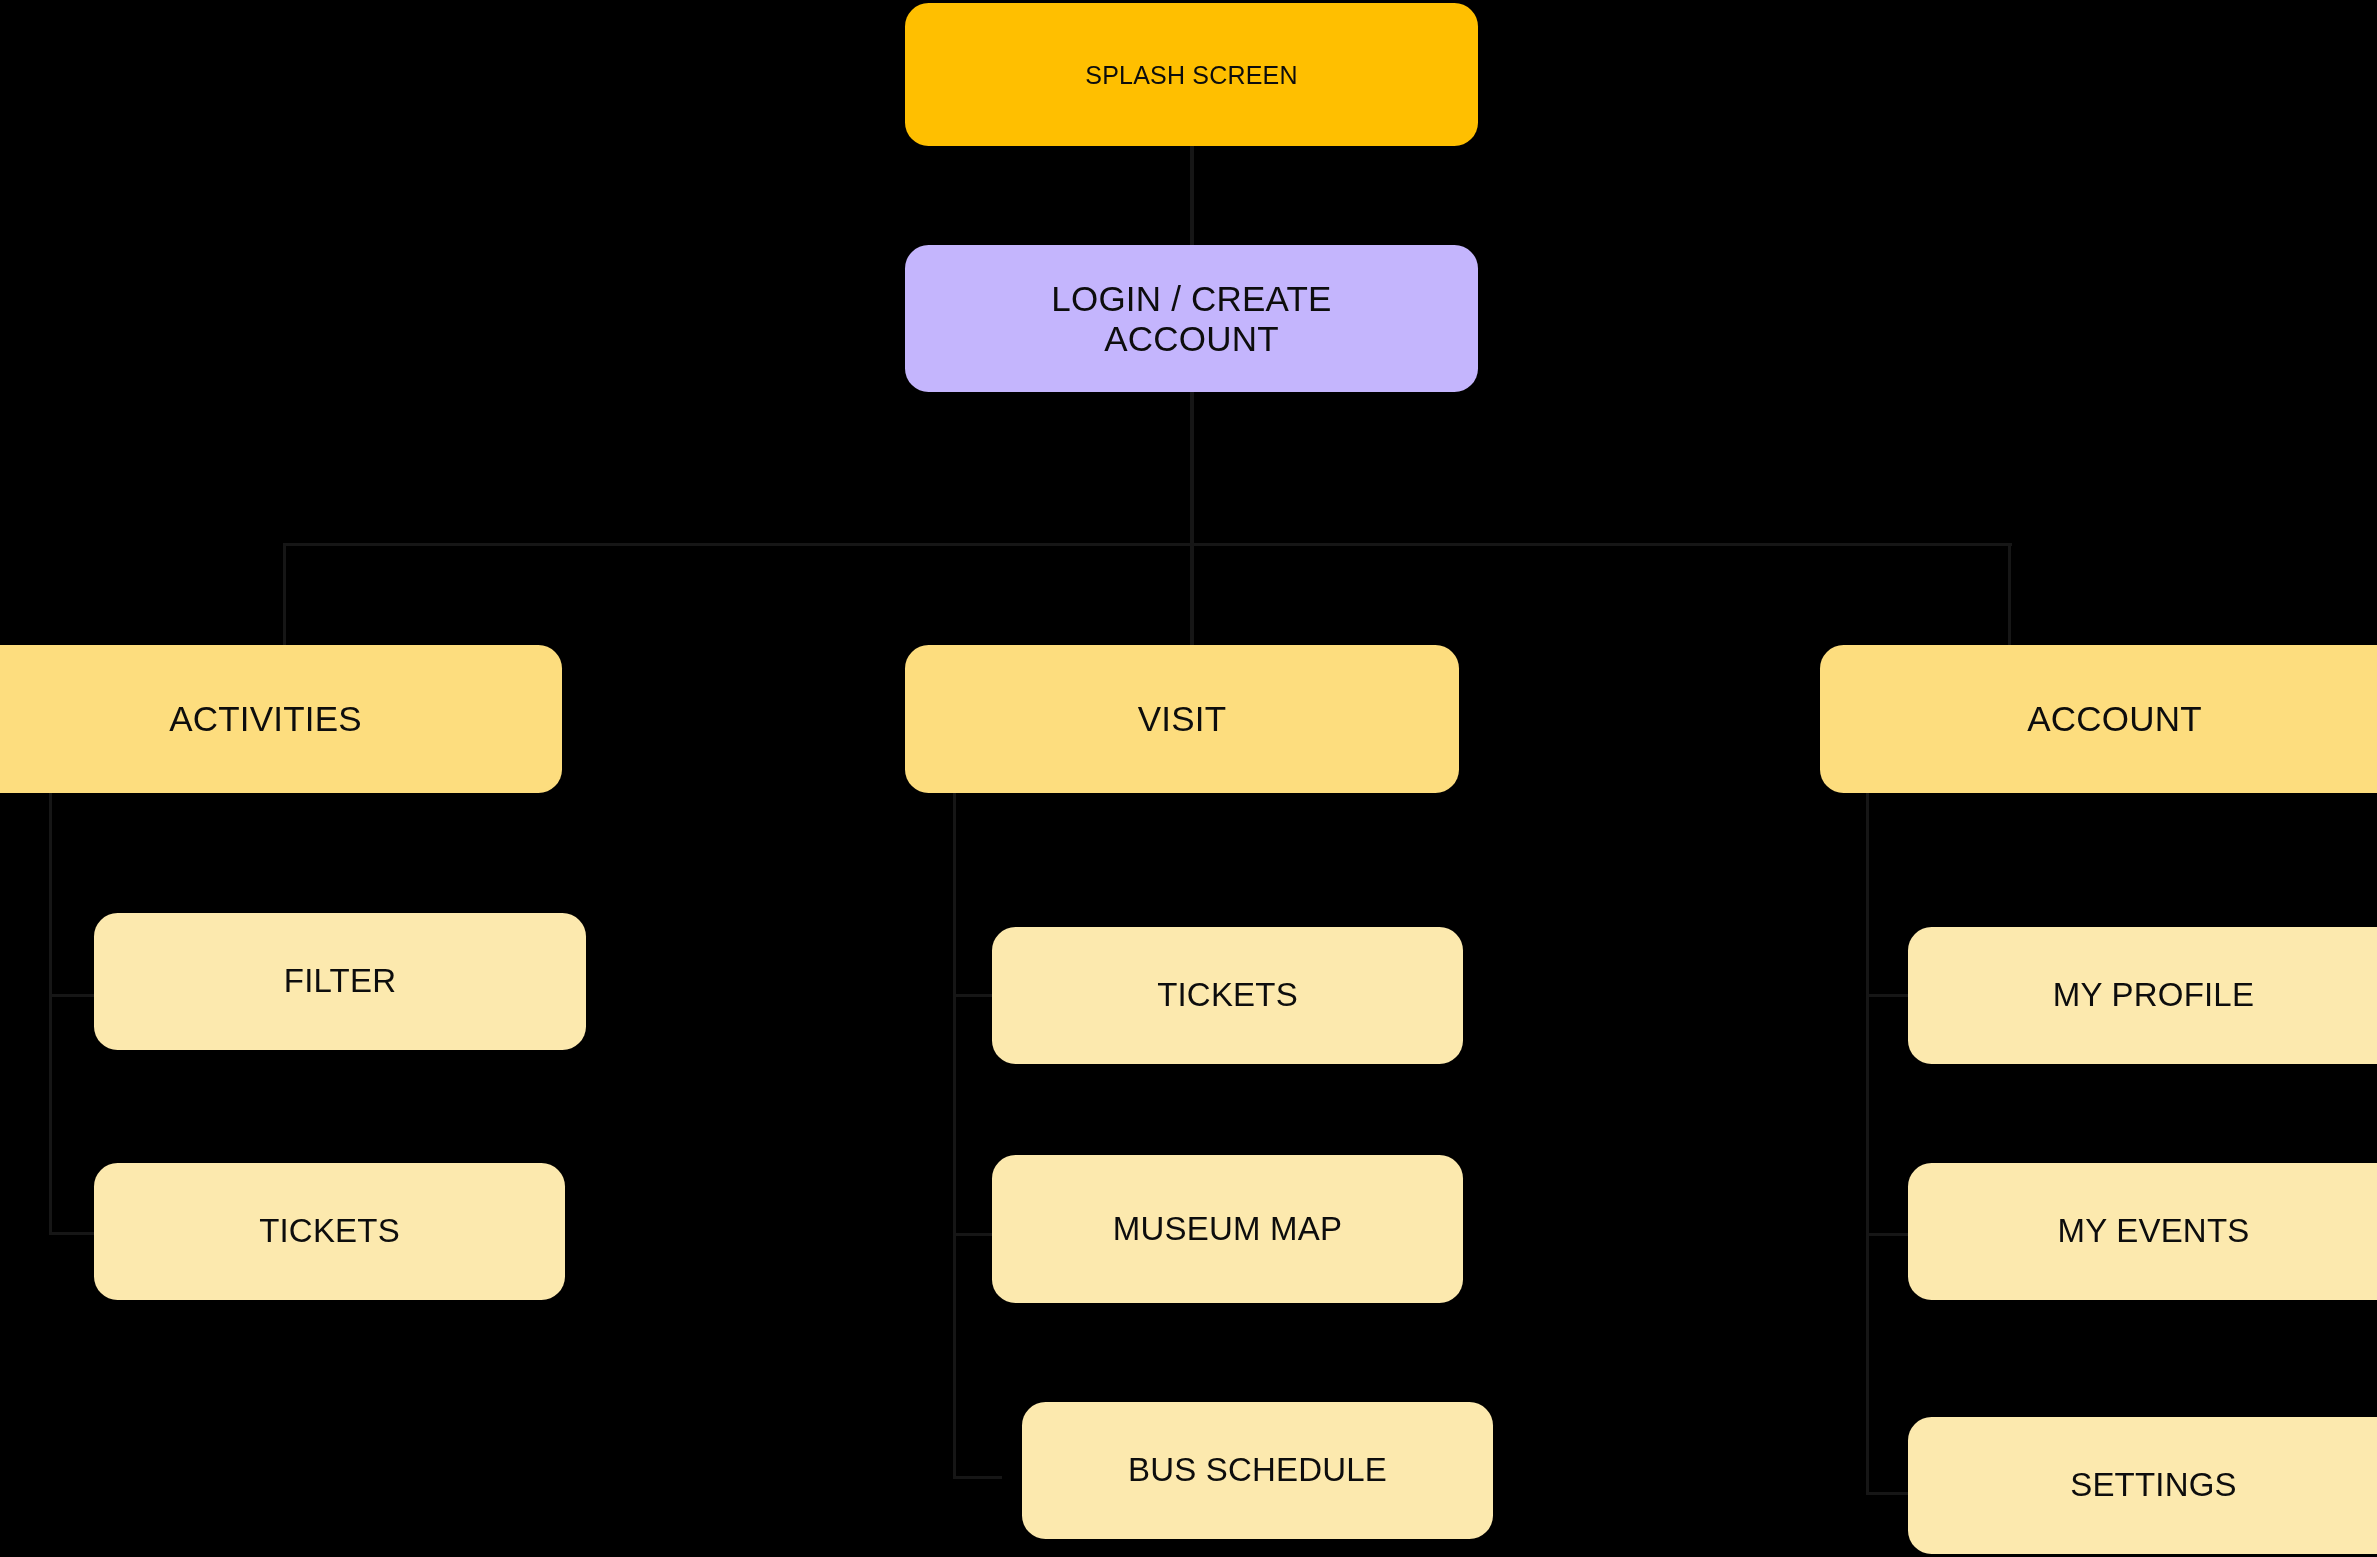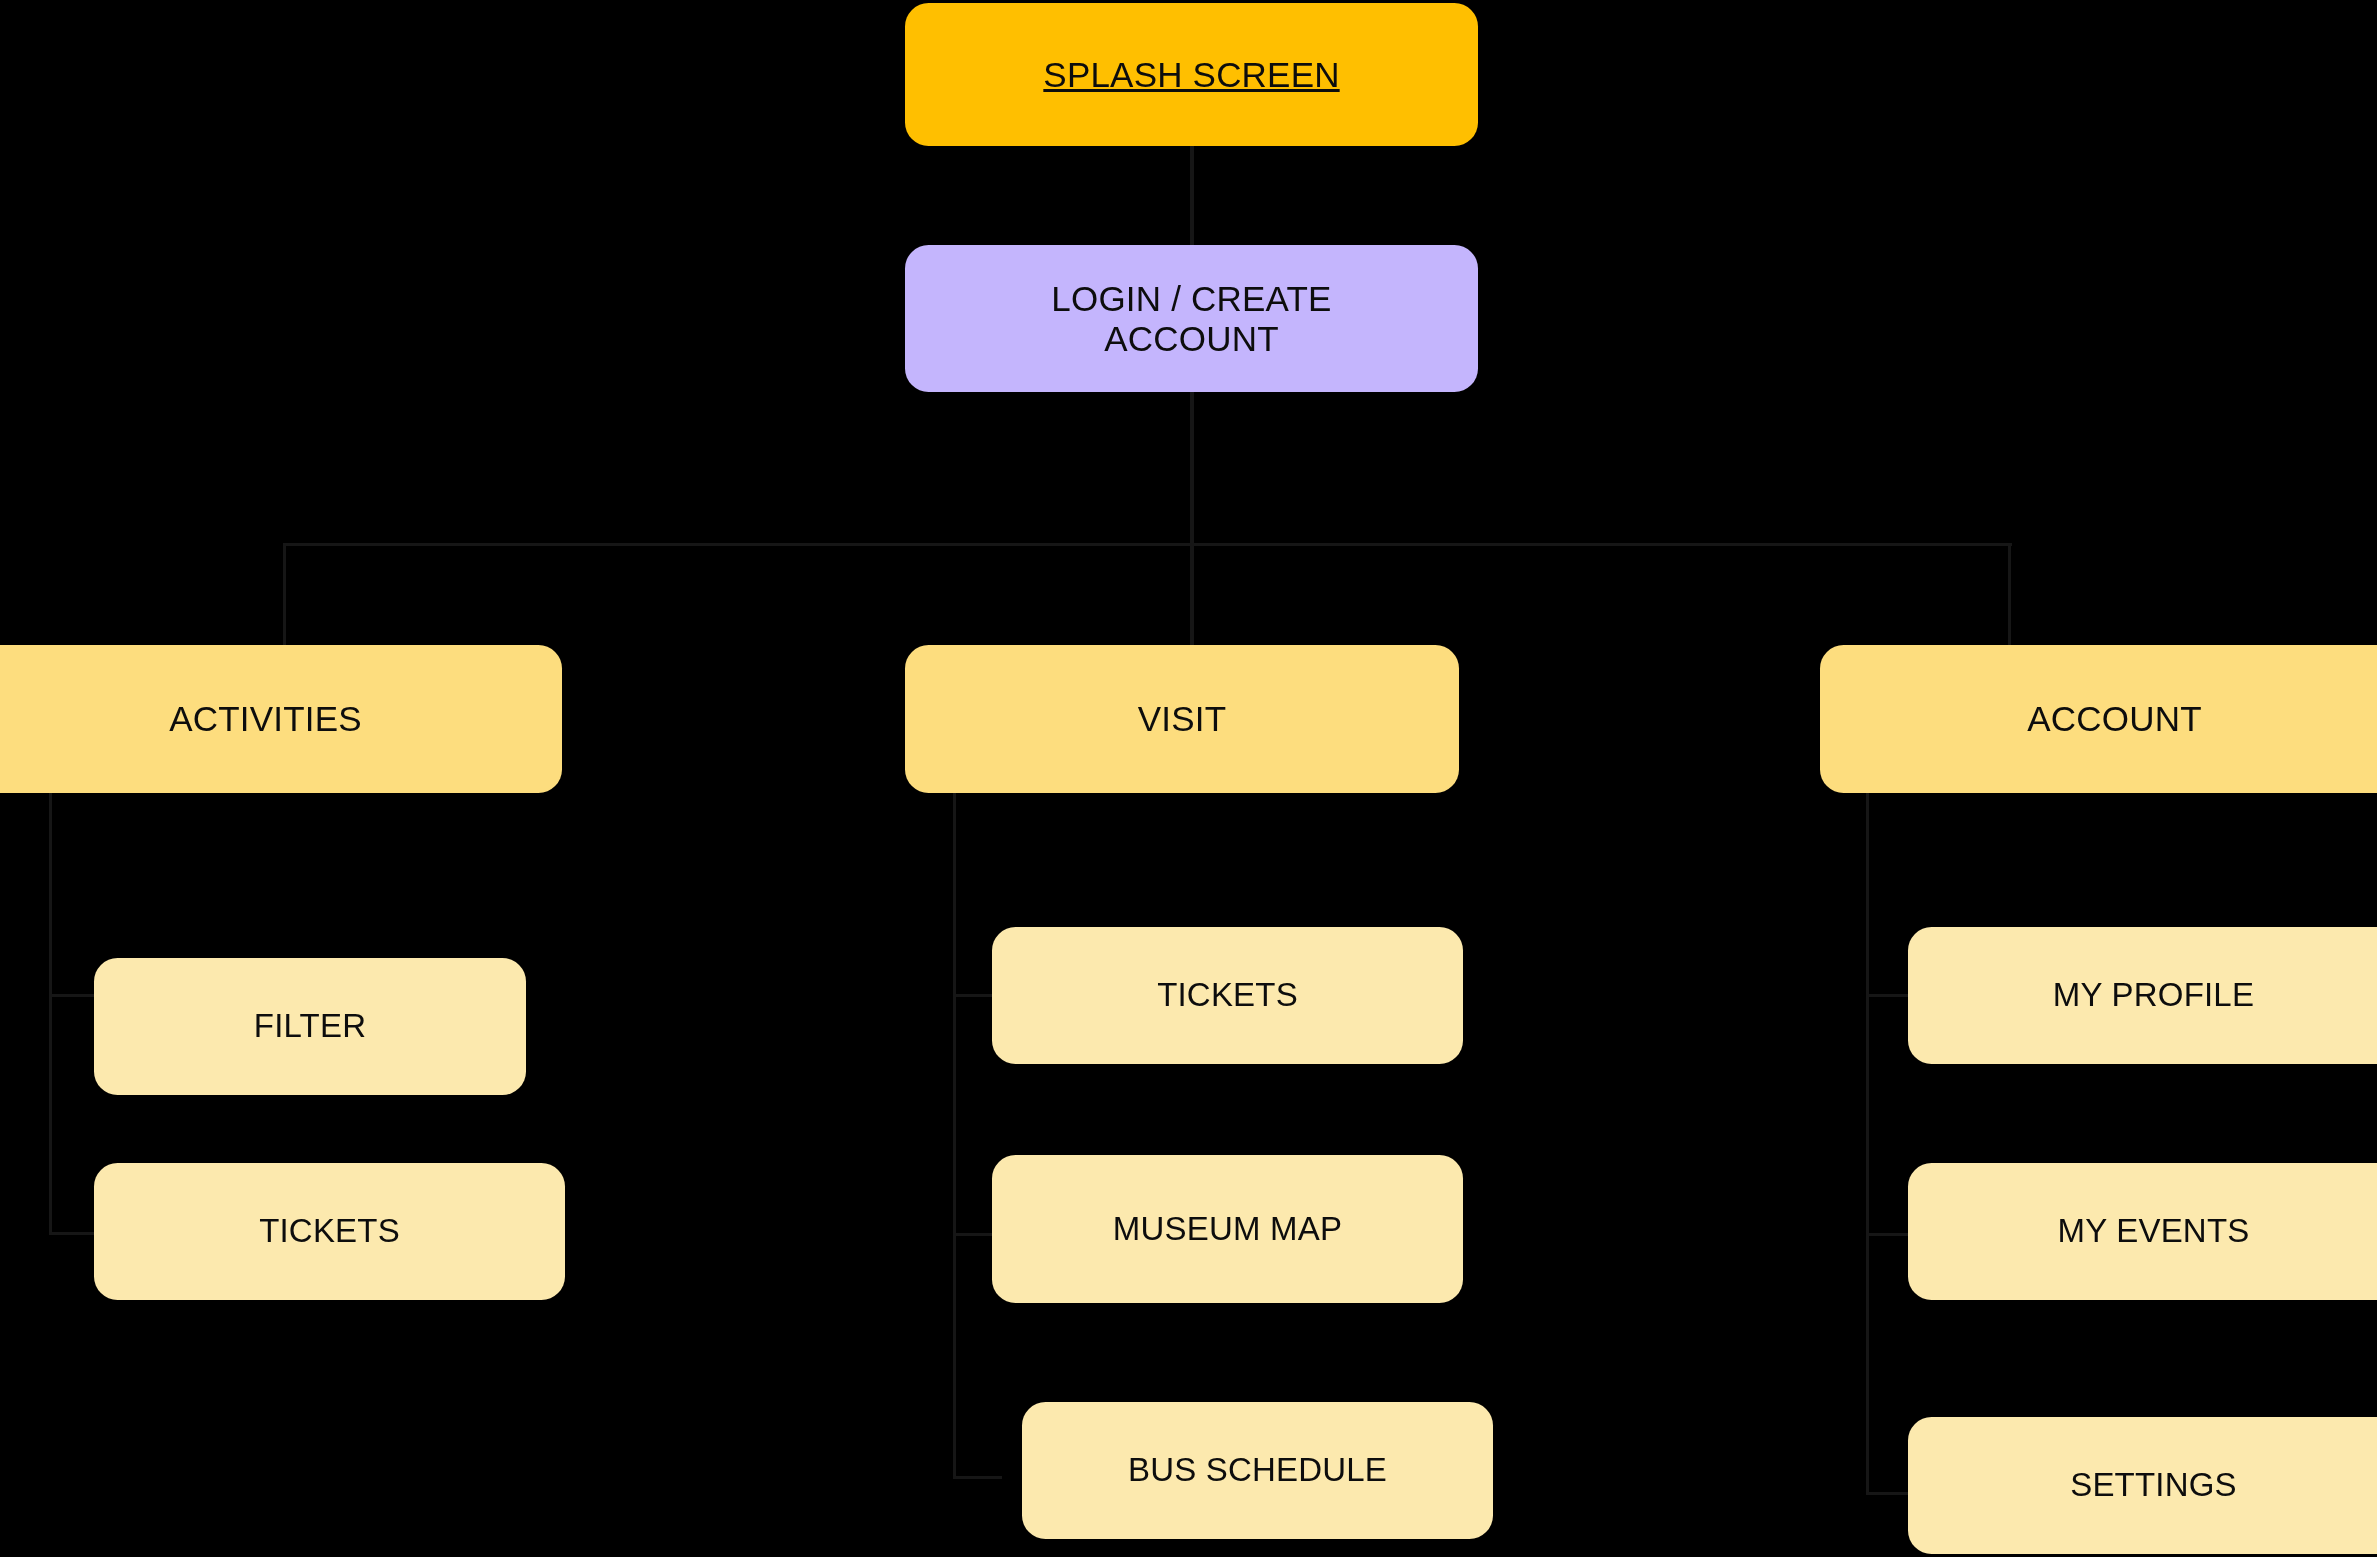--- a/index.html
+++ b/index.html
@@ -34,21 +34,21 @@
     align-items: center;
     justify-content: center;
     text-align: center;
     color: #0d0d0d;
     line-height: 1.12;
     letter-spacing: 0.2px;
     font-weight: 400;
     padding: 3.1px 14px;
     white-space: pre-line;
   }
-  .lvl1 { background: #FFBF00; font-size: 35px; text-decoration: underline; }
+  .lvl1 { background: #FFBF00; font-size: 25px; }
   .lvl2 { background: #c4b5fd; font-size: 35px; }
   .lvl3 { background: #FDDD7E; font-size: 35px; }
   .lvl4 { background: #FCE9AE; font-size: 33px; }
 </style>
 </head>
 <body>
 
 <div id="stage">
 
   <div class="conn" style="left:1190px; top:145px; width:3.9px; height:101px;"></div>
@@ -81,21 +81,21 @@
 
   <div class="node lvl2" style="left:905px; top:245px; width:573px; height:147px;">LOGIN / CREATE
 ACCOUNT</div>
 
   <div class="node lvl3" style="left:-31px; top:645px; width:593px; height:148px;">ACTIVITIES</div>
 
   <div class="node lvl3" style="left:905px; top:645px; width:554px; height:148px;">VISIT</div>
 
   <div class="node lvl3" style="left:1820px; top:645px; width:589px; height:148px;">ACCOUNT</div>
 
-  <div class="node lvl4" style="left:94px; top:958px; width:432px; height:137px;">FILTER</div>
+  <div class="node lvl4" style="left:94px; top:913px; width:492px; height:137px;">FILTER</div>
 
   <div class="node lvl4" style="left:94px; top:1163px; width:471px; height:137px;">TICKETS</div>
 
   <div class="node lvl4" style="left:992px; top:927px; width:471px; height:137px;">TICKETS</div>
 
   <div class="node lvl4" style="left:992px; top:1155px; width:471px; height:148px;">MUSEUM MAP</div>
 
   <div class="node lvl4" style="left:992px; top:1402px; width:471px; height:137px;margin-left:30px;">BUS SCHEDULE</div>
 
   <div class="node lvl4" style="left:1908px; top:927px; width:491px; height:137px;">MY PROFILE</div>

